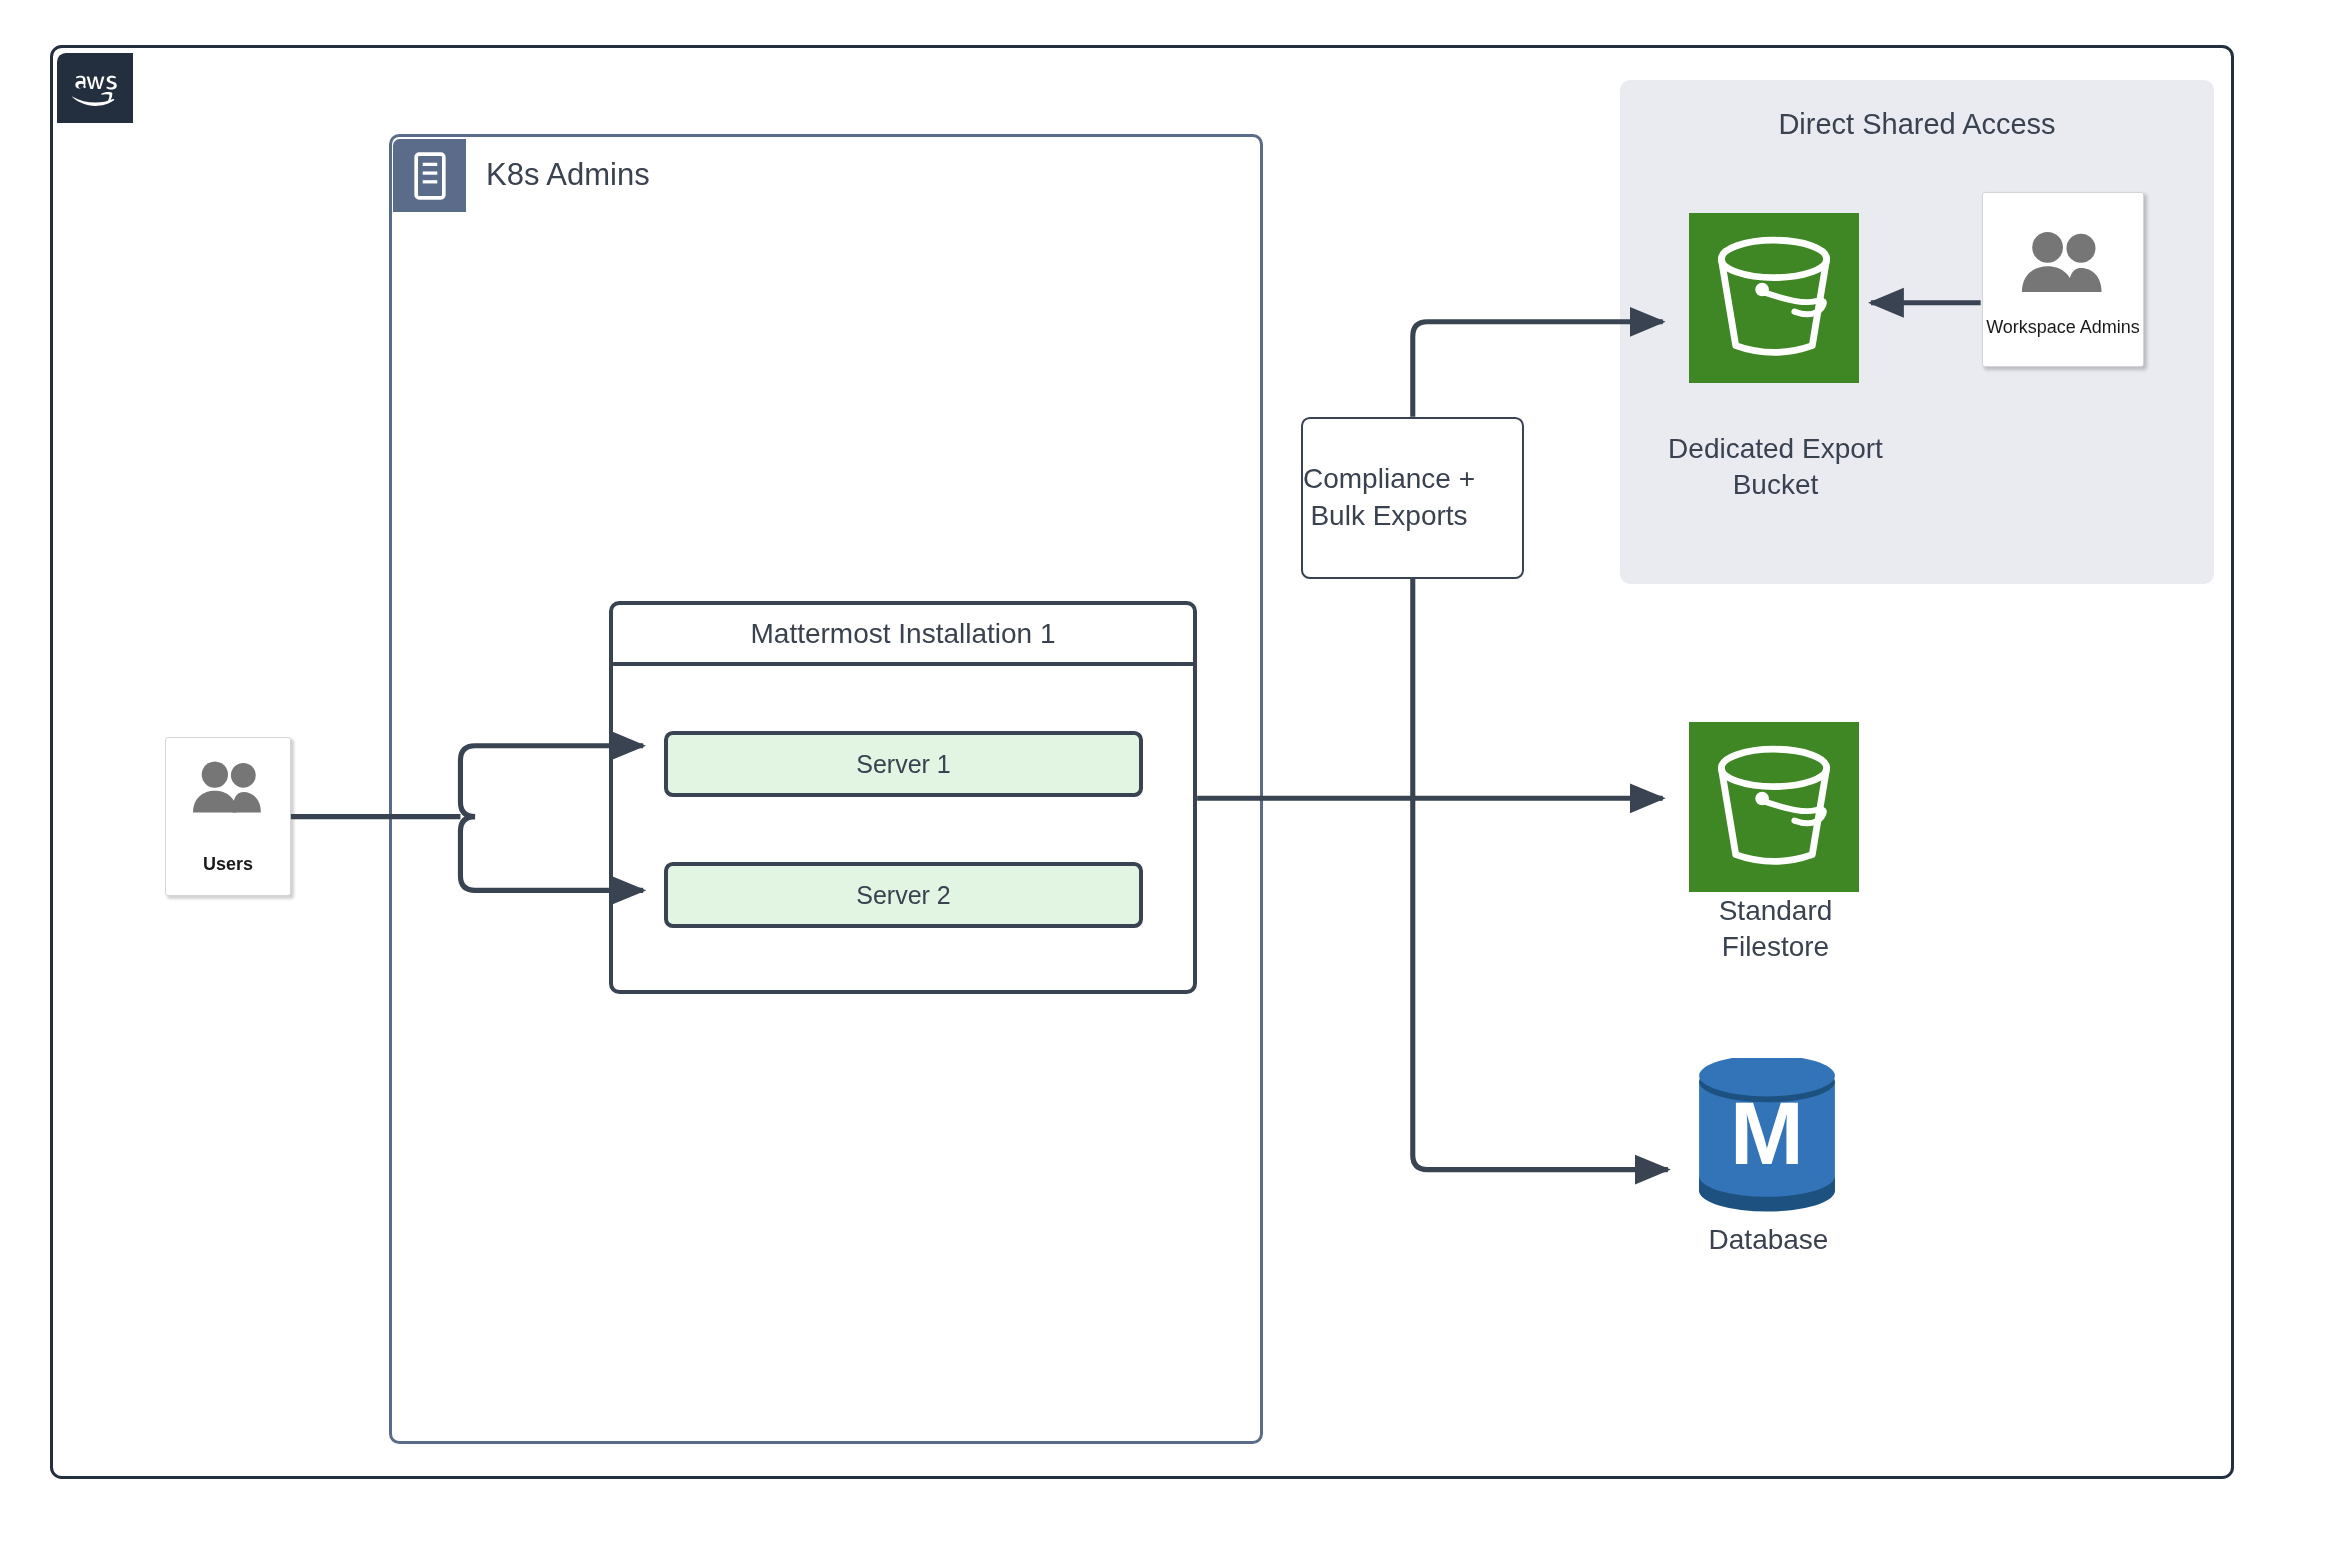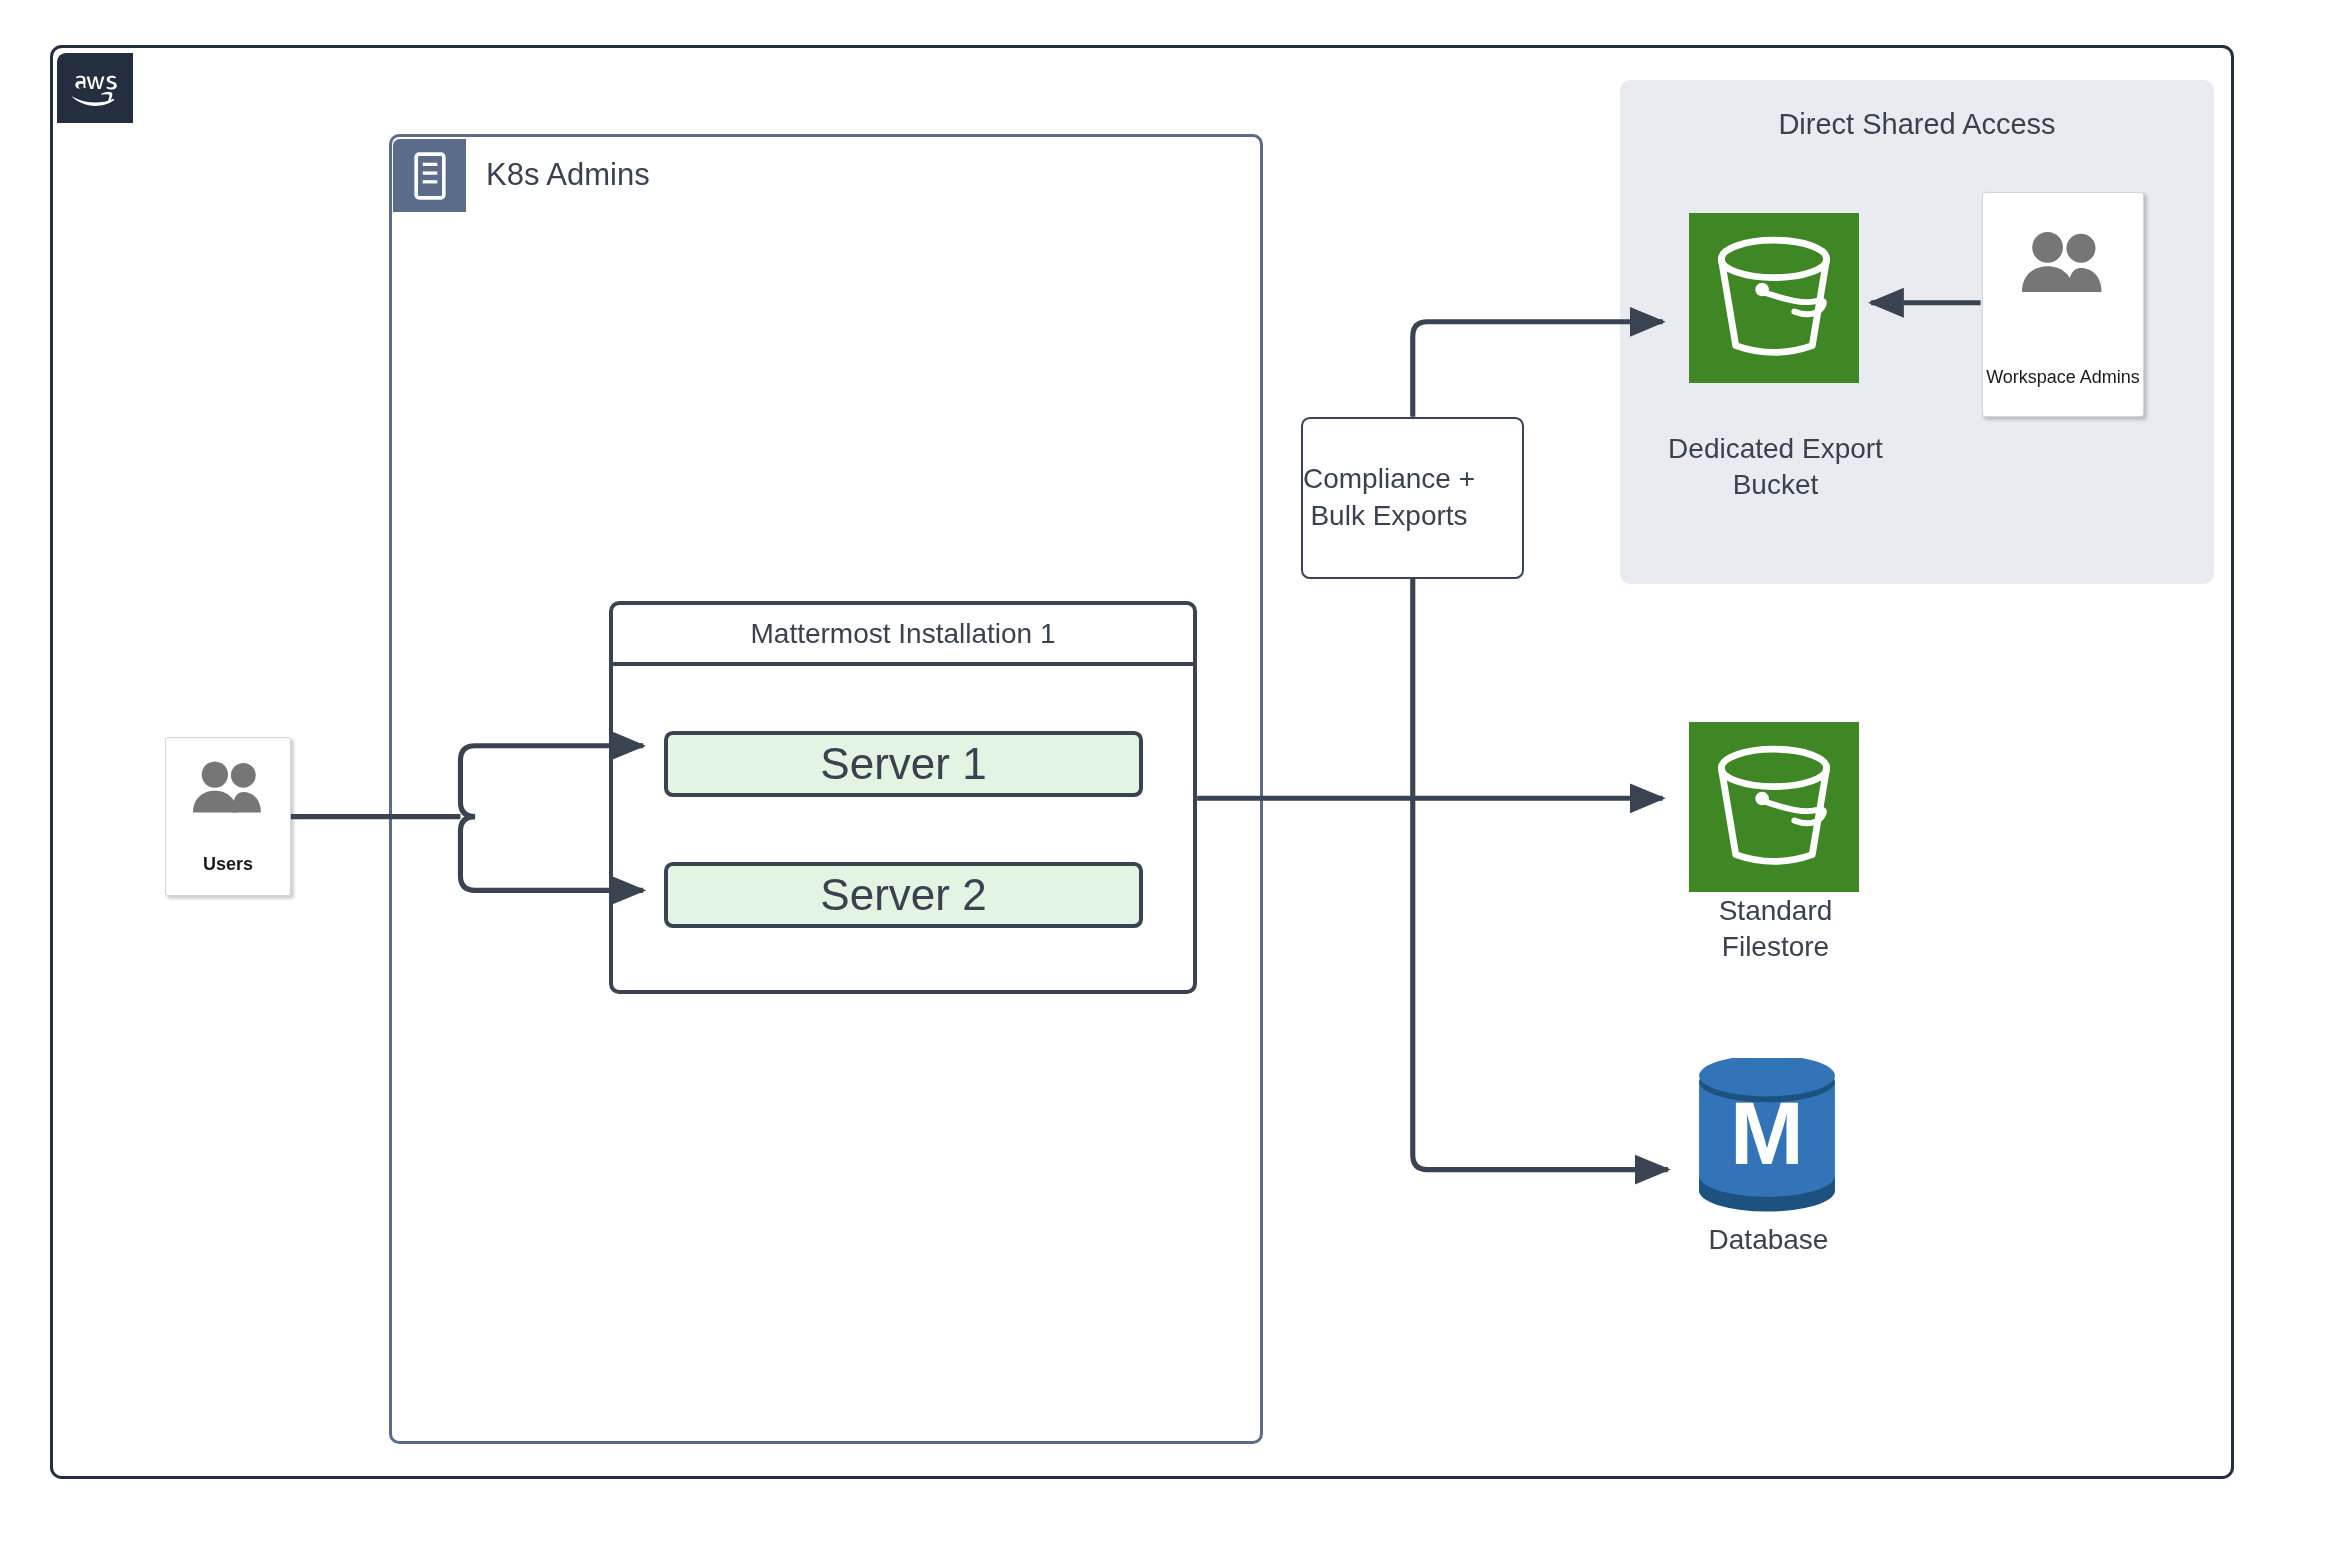--- a/index.html
+++ b/index.html
@@ -74,21 +74,21 @@
   #mm-title{font-size:28px;color:#3a4250;white-space:nowrap;}
   .server-box{
     position:absolute;
     left:51px; width:479px; height:66px;
     background:#e2f5e2;
     border:4.4px solid #394351;
     border-radius:8.8px;
     box-sizing:border-box;
     display:flex;align-items:center;justify-content:center;
   }
-  .server-box span{font-size:44px;color:#3a4250;}
+  .server-box span{font-size:25px;color:#3a4250;}
   #server-1{top:126px;}
   #server-2{top:257px;}
 
   
   #users-node{
     left:165px; top:737px;
     width:126px; height:159px;
     background:#ffffff;
     border:1.5px solid #d3d5d9;
     border-radius:2.9px;
@@ -142,21 +142,21 @@
 
   #bucket-export{left:1689px; top:213px;}
   #bucket-export-label{left:1593px; top:395px; width:365px;margin-top:36px;}
 
   #bucket-filestore{left:1689px; top:722px;}
   #bucket-filestore-label{left:1593px; top:893px; width:365px;}
 
   
   #admins-node{
     left:1982px; top:192px;
-    width:162px; height:225px;
+    width:162px; height:175px;
     background:#ffffff;
     border:1.5px solid #d3d5d9;
     border-radius:2.9px;
     box-shadow:2.9px 2.9px 3.7px rgba(0,0,0,0.20);
     box-sizing:border-box;
   }
   #admins-icon{
     position:absolute; left:50%; top:37px;
     transform:translateX(-50%);
   }

